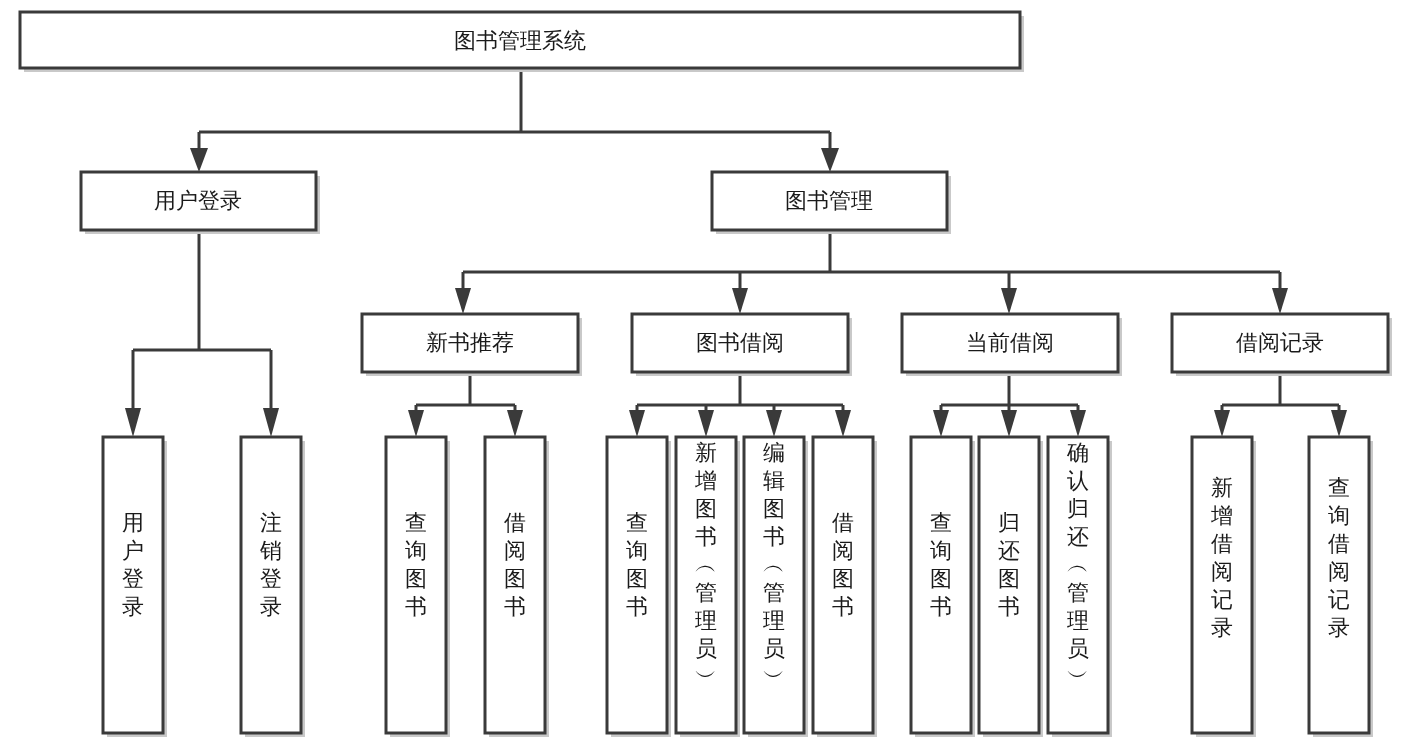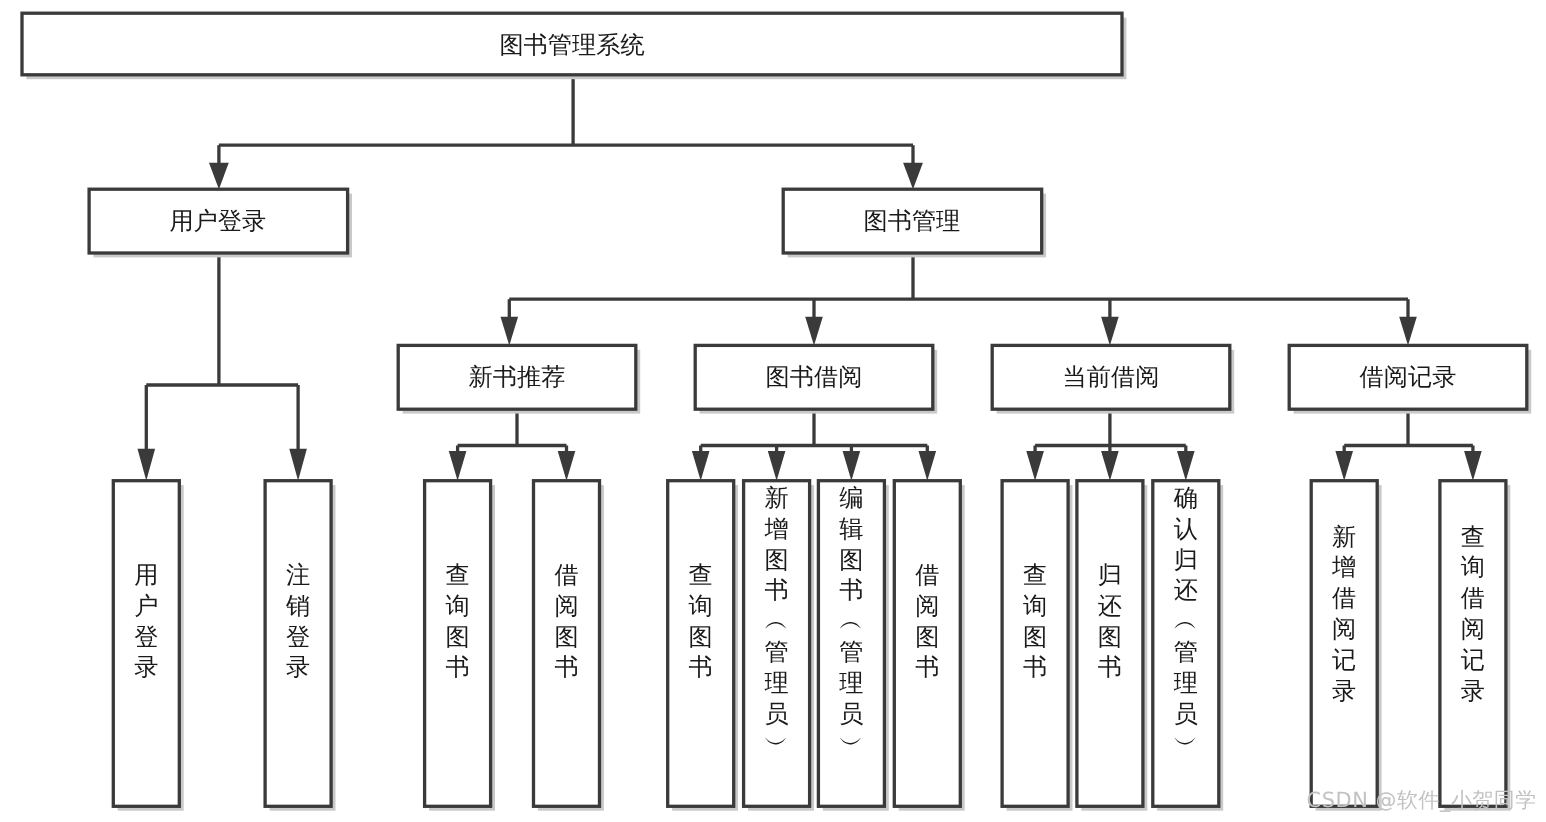--- a/index.html
+++ b/index.html
@@ -267,15 +267,14 @@
     </g>
 
     <g>
       <rect class="node-shadow" x="1313" y="441" width="60" height="296"></rect>
       <rect class="node-box" x="1309" y="437" width="60" height="296"></rect>
       <text class="node-label-v" x="1339" y="495"><tspan x="1339" dy="0">查</tspan><tspan x="1339" dy="28">询</tspan><tspan x="1339" dy="28">借</tspan><tspan x="1339" dy="28">阅</tspan><tspan x="1339" dy="28">记</tspan><tspan x="1339" dy="28">录</tspan></text>
     </g>
 
   </svg>
 
-  <div class="watermark-text">CSDN @软件_小贺同学</div>
 
 </div>
 
 </body></html>

